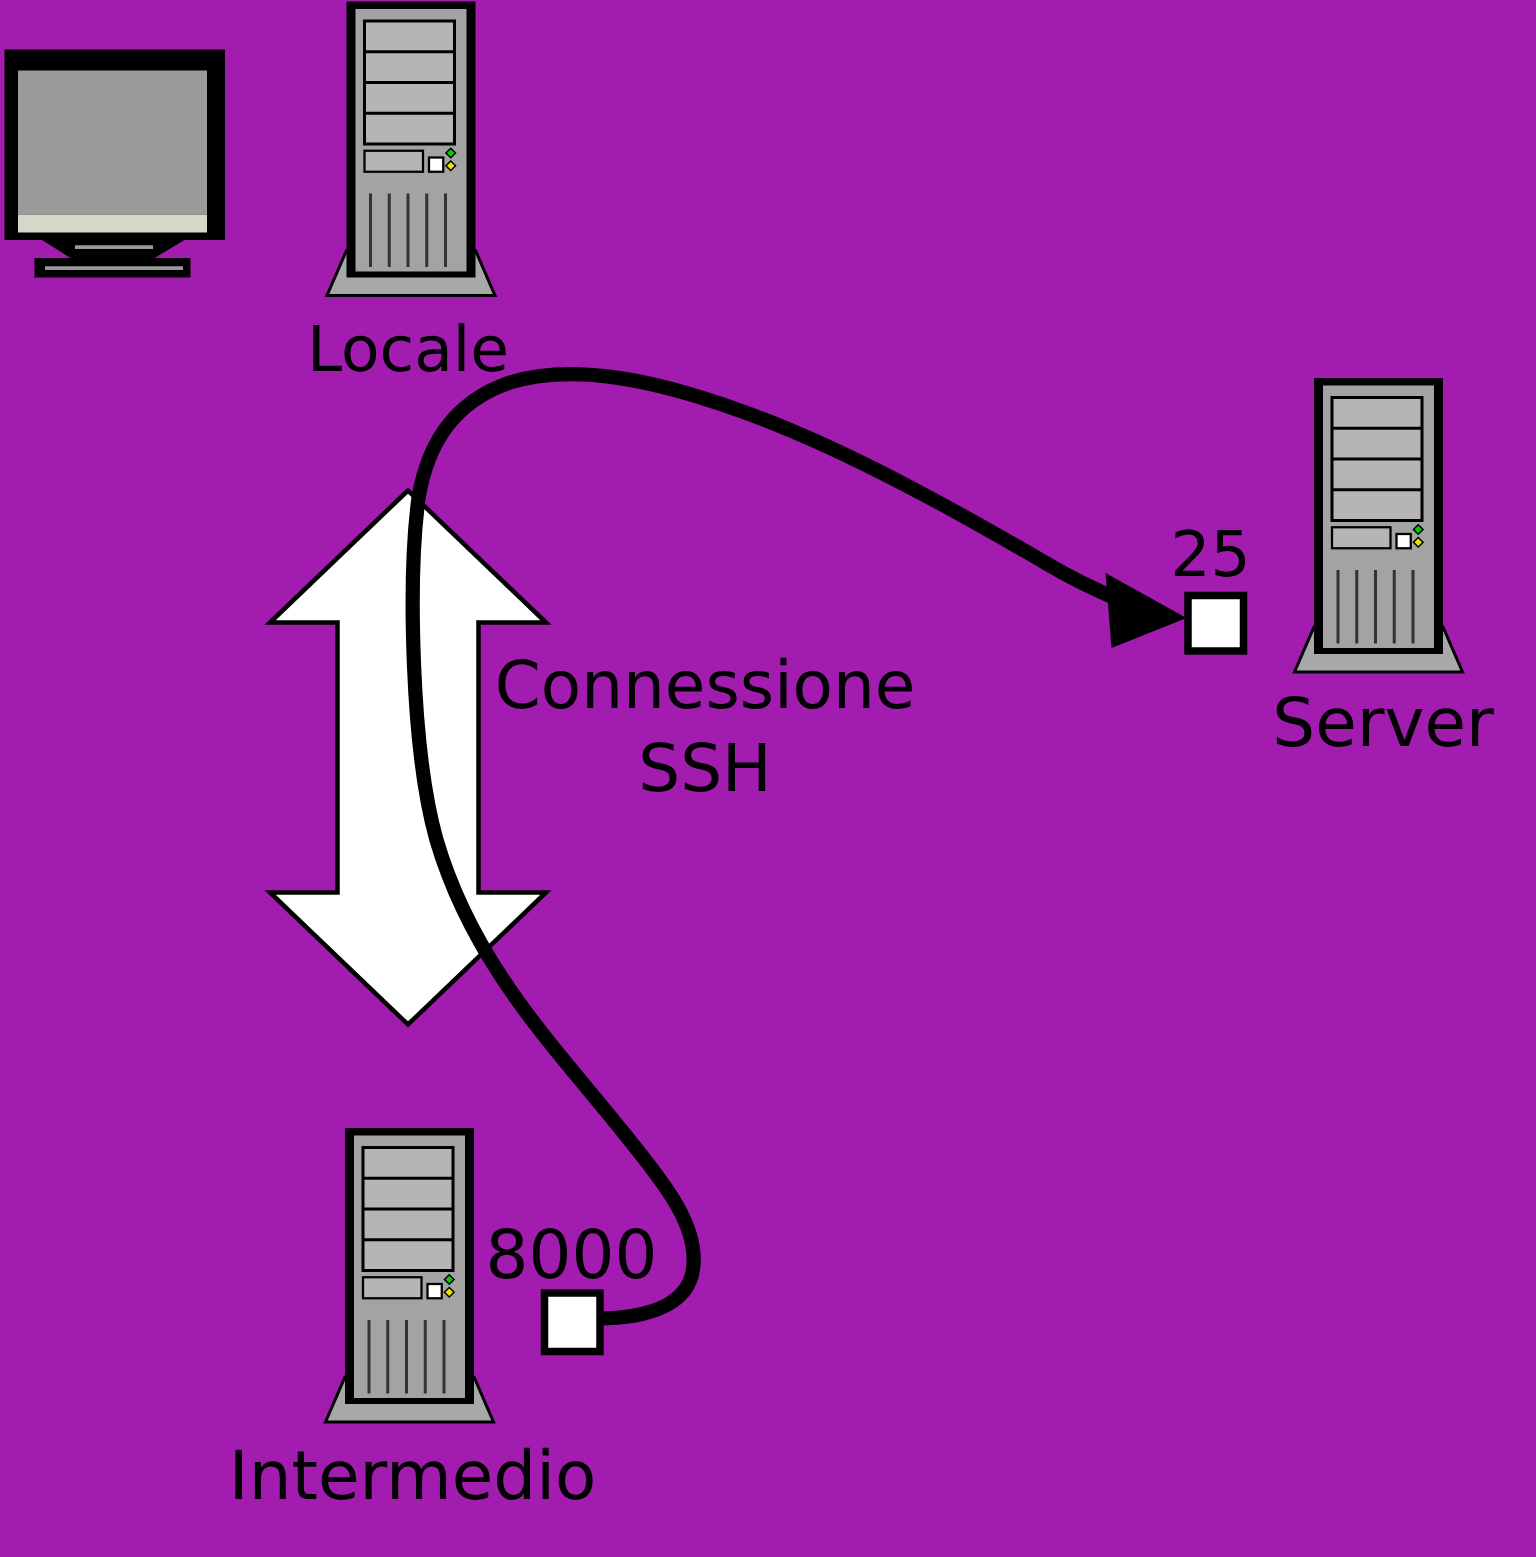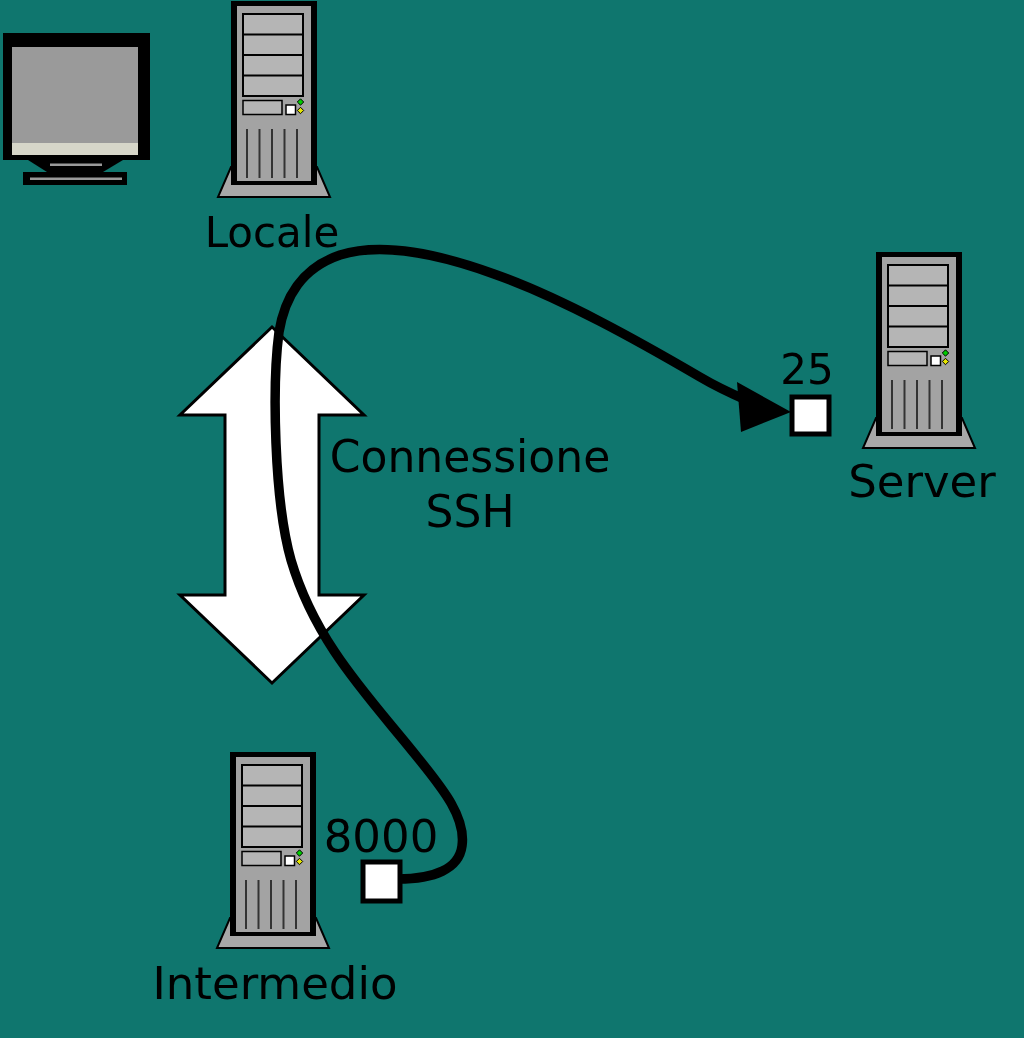--- a/index.html
+++ b/index.html
@@ -1,16 +1,16 @@
 <!DOCTYPE html>
 <html><head>
 <meta charset="utf-8">
 <style>
   html,body{margin:0;padding:0;background:#fff;}
-  .canvas{width:1024px;height:1038px;position:relative;background:#0f766e;overflow:hidden;}
+  .canvas{width:1024px;height:1038px;position:relative;background:#a21caf;overflow:hidden;}
   text{font-family:"DejaVu Sans","Liberation Sans",sans-serif;fill:#000;}
   .conn-label{font-size:44px;}
 </style>
 </head>
 <body>
 
 <div class="canvas">
 <svg width="1024" height="1038" viewBox="0 0 1024 1038">
   <defs>
     <g id="tower-shape">

